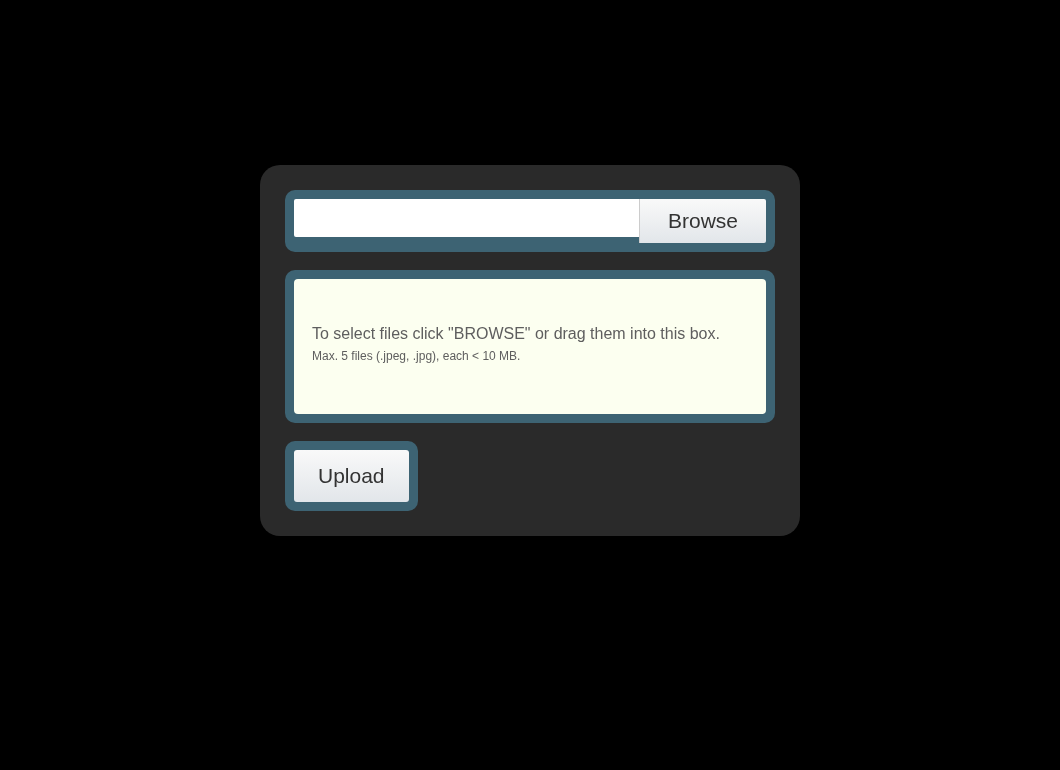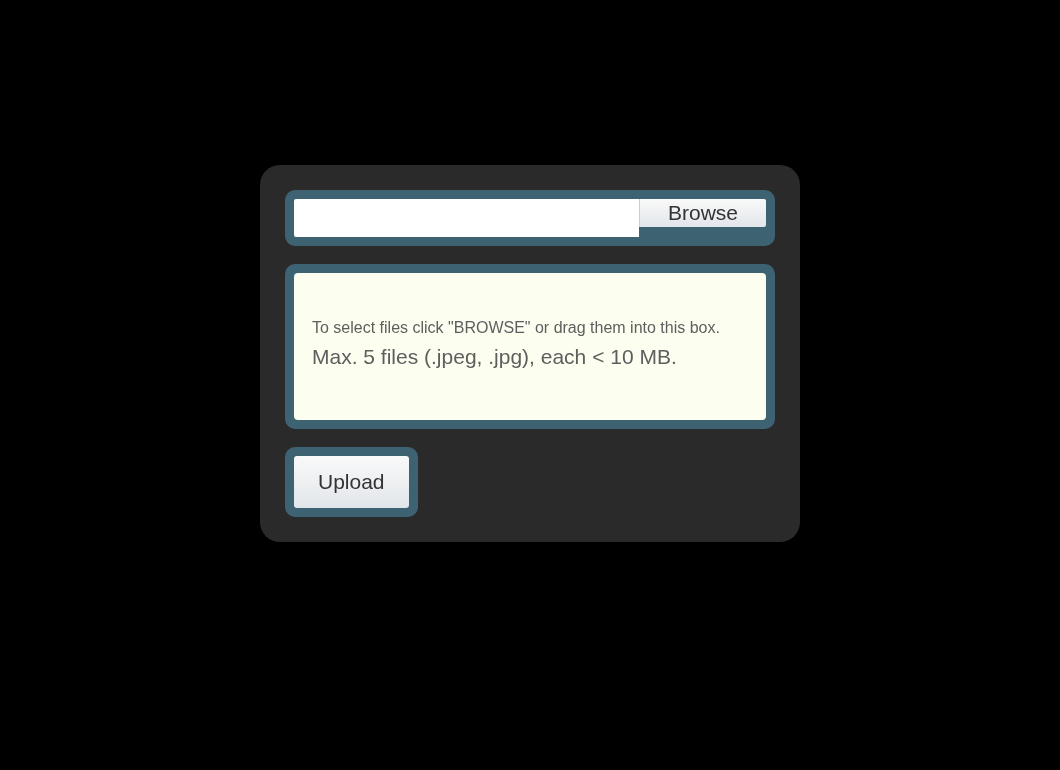--- a/index.html
+++ b/index.html
@@ -44,21 +44,21 @@
       font-size: 16px;
       outline: none;
     }
 
     .browse-button {
       background: linear-gradient(#f9f9f9, #e2e6ea);
       border: none;
       border-left: 1px solid #ccc;
       border-radius: 0 2px 2px 0;
       padding: 0 28px;
-      height: 28px;
+      height: 44px;
       font-size: 21px;
       color: #333;
       cursor: pointer;
       font-family: Arial, sans-serif;
     }
 
     .dropzone-wrapper {
       background-color: #3d6373;
       border-radius: 10px;
       padding: 9px;
@@ -73,21 +73,21 @@
     }
 
     .dropzone-line1 {
       font-size: 16px;
       color: #5e5e5e;
       margin-bottom: 4px;
       line-height: 1.3;
     }
 
     .dropzone-line2 {
-      font-size: 21px;
+      font-size: 12px;
       color: #5e5e5e;
       line-height: 1.3;
     }
 
     .upload-button-wrapper {
       background-color: #3d6373;
       border-radius: 10px;
       padding: 9px;
       display: inline-block;
     }

